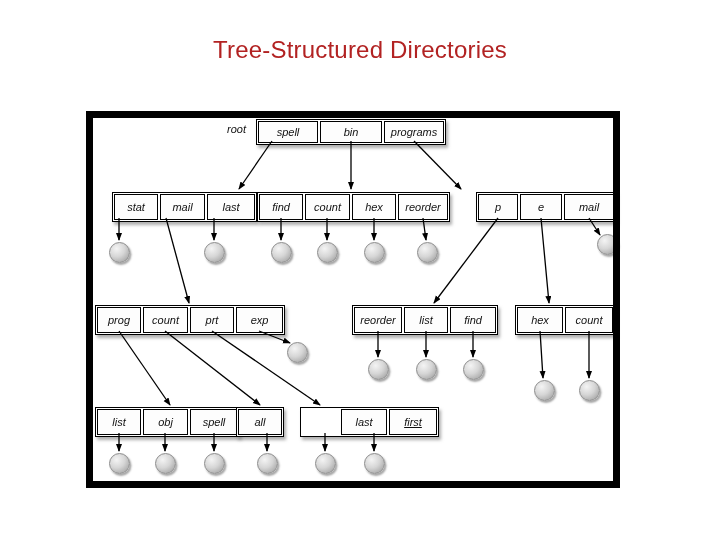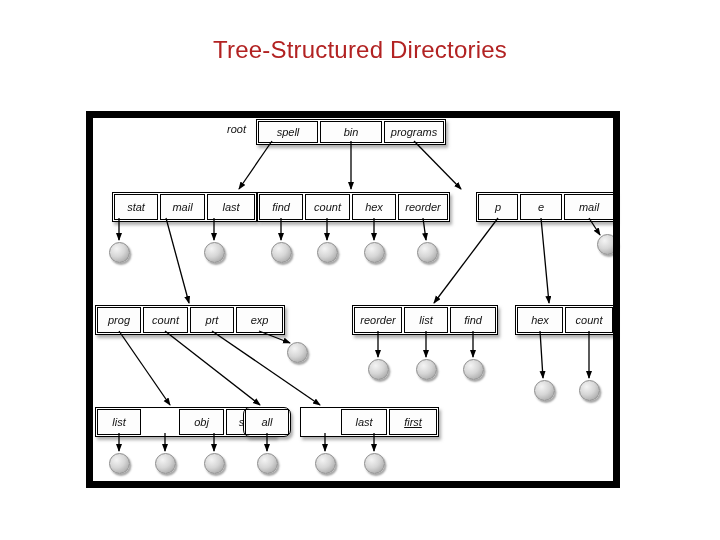--- a/index.html
+++ b/index.html
@@ -124,24 +124,24 @@
         <div class="cell" style="width: 48px;">reorder</div>
         <div class="cell" style="width: 44px;">list</div>
         <div class="cell" style="width: 46px;">find</div>
       </div>
       <div class="dirtable" style="left: 515px; top: 305px; height: 26px;">
         <div class="cell" style="width: 46px;">hex</div>
         <div class="cell" style="width: 48px;">count</div>
       </div>
       <div class="dirtable" style="left: 95px; top: 407px; height: 26px;">
         <div class="cell" style="width: 44px;">list</div>
-        <div class="cell" style="width: 45px; margin-left: 36px;">obj</div>
+        <div class="cell" style="width: 45px;">obj</div>
         <div class="cell" style="width: 48px;">spell</div>
       </div>
-      <div class="dirtable" style="left: 243px; top: 407px; height: 26px; border-radius: 7px;">
+      <div class="dirtable" style="left: 236px; top: 407px; height: 26px;">
         <div class="cell" style="width: 44px;">all</div>
       </div>
       <div class="dirtable" style="left: 300px; top: 407px; height: 26px; padding-left: 40px;">
         <div class="cell" style="width: 46px;">last</div>
         <div class="cell" style="width: 48px; text-decoration: underline;">first</div>
       </div>
       <div class="file" style="left: 108.5px; top: 241.5px;"></div>
       <div class="file" style="left: 203.5px; top: 241.5px;"></div>
       <div class="file" style="left: 270.5px; top: 241.5px;"></div>
       <div class="file" style="left: 316.5px; top: 241.5px;"></div>

